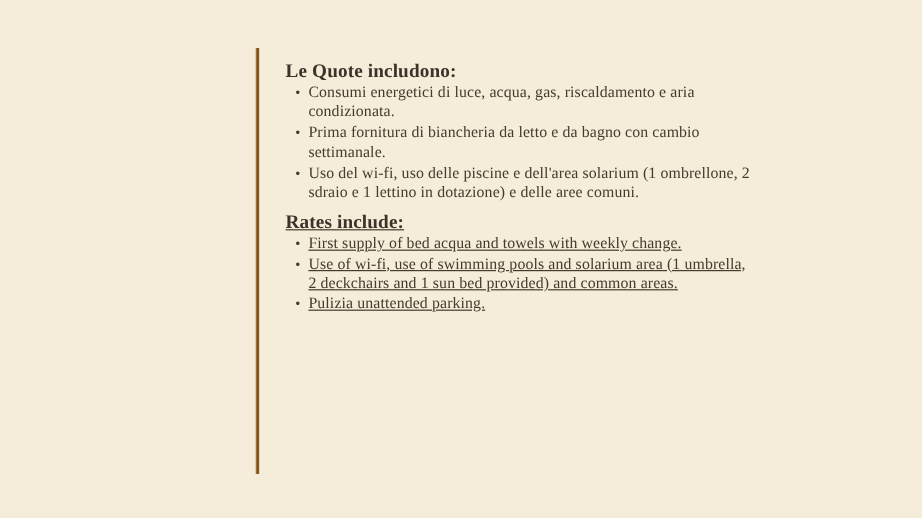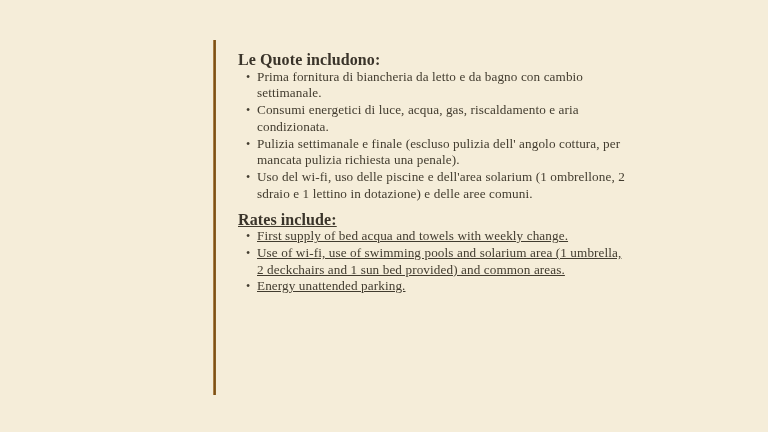--- a/index.html
+++ b/index.html
@@ -67,32 +67,30 @@
 </style>
 </head>
 <body>
 
 <div class="accent-line"></div>
 
 <div class="quote-text-block">
   <div class="section">
     <h2 class="section-heading">Le Quote includono:</h2>
     <ul class="included-list">
+        <li>Consumi energetici di luce, acqua, gas, riscaldamento e aria
+condizionata.</li>
         <li>Prima fornitura di biancheria da letto e da bagno con cambio
 settimanale.</li>
-        <li>Consumi energetici di luce, acqua, gas, riscaldamento e aria
-condizionata.</li>
-        <li>Pulizia settimanale e finale (escluso pulizia dell' angolo cottura, per
-mancata pulizia richiesta una penale).</li>
         <li>Uso del wi-fi, uso delle piscine e dell'area solarium (1 ombrellone, 2
 sdraio e 1 lettino in dotazione) e delle aree comuni.</li>
       </ul>
   </div>
   <div class="section">
     <h2 class="section-heading">Rates include:</h2>
     <ul class="included-list">
         <li>First supply of bed acqua and towels with weekly change.</li>
         <li>Use of wi-fi, use of swimming pools and solarium area (1 umbrella,
 2 deckchairs and 1 sun bed provided) and common areas.</li>
-        <li>Energy unattended parking.</li>
+        <li>Pulizia unattended parking.</li>
       </ul>
   </div>
 </div>
 
 </body></html>

